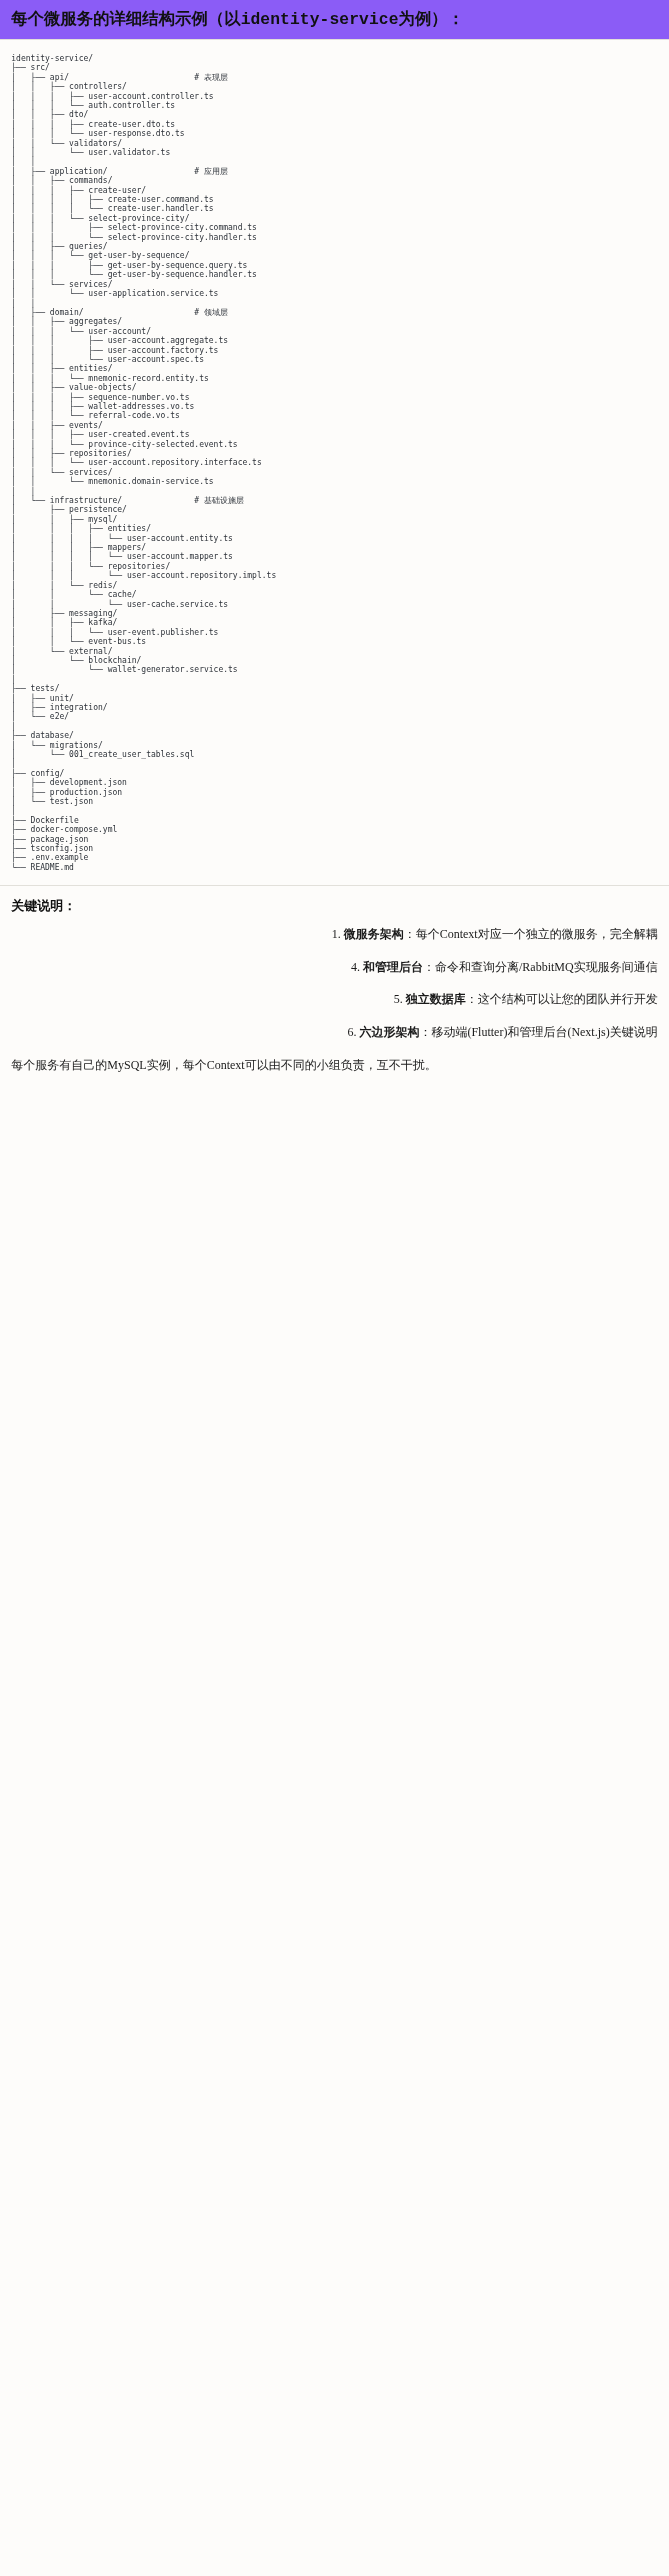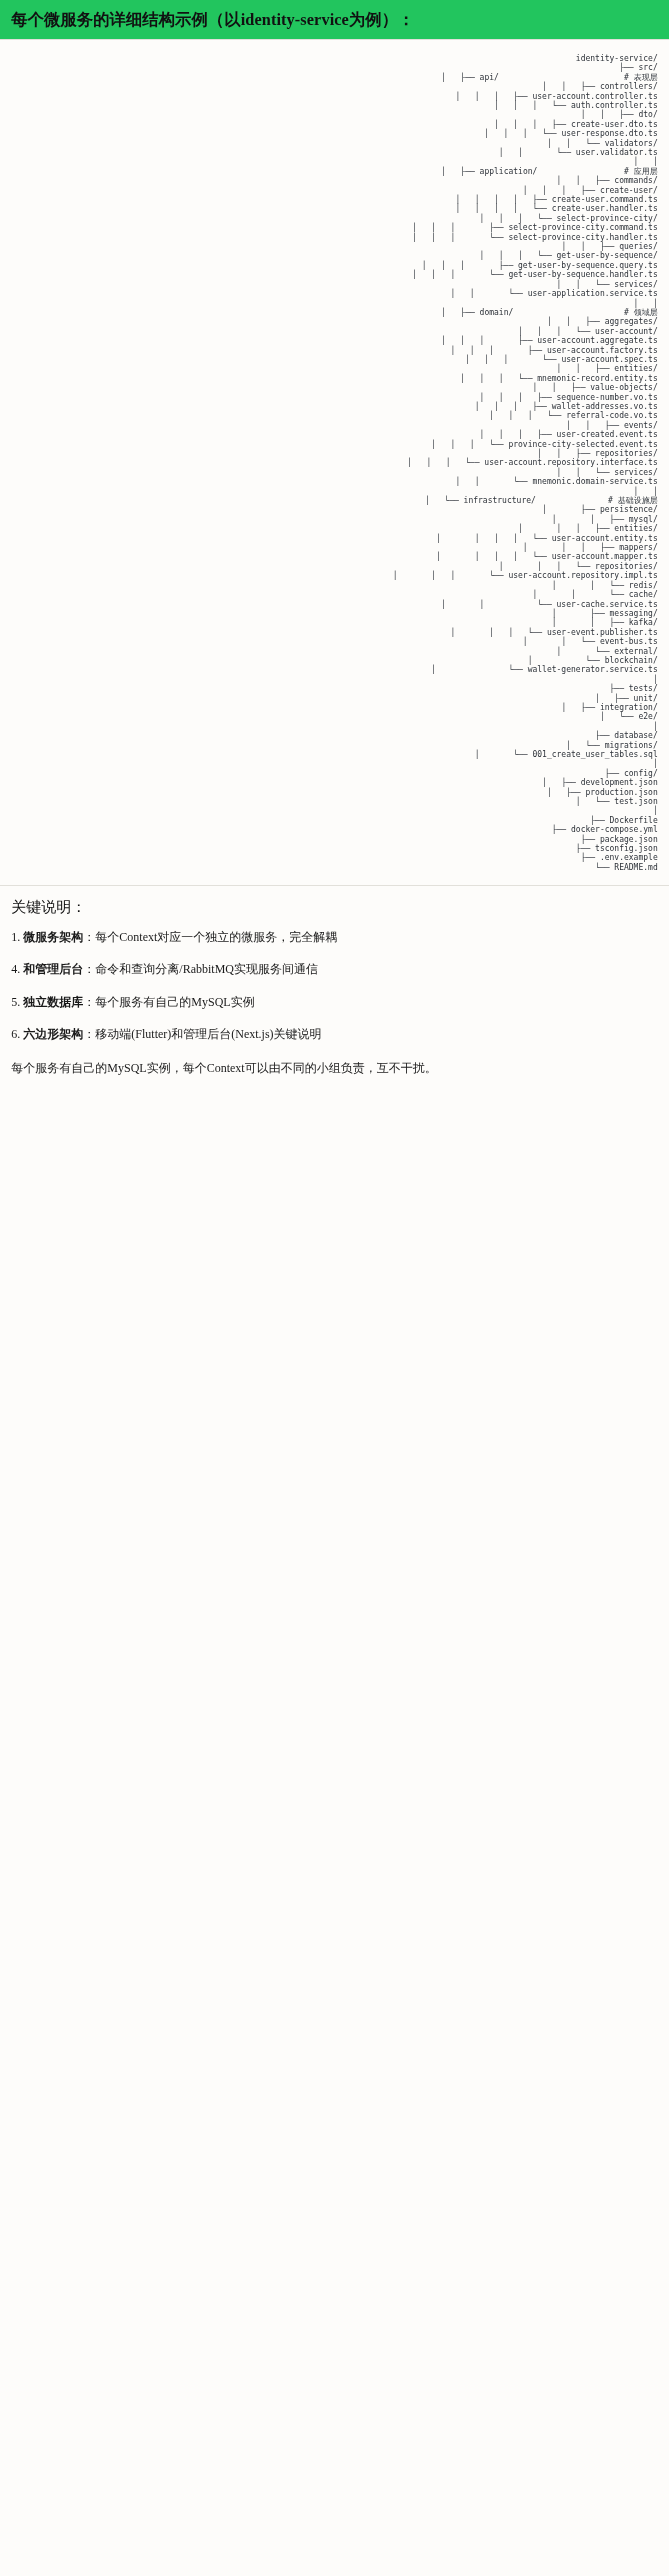--- a/index.html
+++ b/index.html
@@ -15,24 +15,25 @@
     -webkit-font-smoothing: antialiased;
   }
   .page {
     width: 669px;
     box-sizing: border-box;
     background: #fdfcfa;
   }
 
   
   .heading-band {
-    background: #22c55e;
+    background: #8b5cf6;
     border-bottom: 0.6px solid #e2e0da;
     padding: 10px 11.3px 8.8px 11.3px;
     box-sizing: border-box;
+    font-family: Liberation Mono, monospace;
   }
   .heading-title {
     font-size: 16.3px;
     font-weight: bold;
     line-height: 1.25;
     letter-spacing: 0.1px;
     color: #111111;
     margin: 0;
   }
 
@@ -44,48 +45,48 @@
   }
   pre.tree {
     margin: 0;
     font-family: "DejaVu Sans Mono", "Liberation Mono", monospace;
     font-size: 8px;
     line-height: 9.4px;
     color: #2c3138;
     white-space: pre;
     letter-spacing: 0px;
     tab-size: 4;
-    text-align: right;
   }
 
   
   .notes-band {
     border-top: 0.6px solid #e2e0da;
     padding: 12.5px 11.3px 10px 11.3px;
     box-sizing: border-box;
     background: #fdfcfa;
   }
   .notes-title {
-    font-size: 15px;
-    font-weight: normal;
+    font-size: 13px;
+    font-weight: bold;
     color: #111111;
     margin: 0 0 11.3px 0;
     line-height: 1.3;
   }
   ol.notes-list {
     list-style: none;
     margin: 0;
     padding: 0;
   }
   ol.notes-list li {
     font-size: 12px;
     line-height: 1.45;
     color: #1a1a1a;
     margin: 0 0 15px 0;
     display: block;
+    text-align: right;
   }
   ol.notes-list li .num {
     display: inline;
   }
   ol.notes-list li .nm {
     font-weight: bold;
   }
   .closing {
     font-size: 12px;
     line-height: 1.5;
@@ -190,20 +191,20 @@
 ├── tsconfig.json
 ├── .env.example
 └── README.md</pre>
   </div>
 
   <div class="notes-band">
     <h2 class="notes-title">关键说明：</h2>
     <ol class="notes-list" id="notes-list">
         <li><span class="num">1.</span> <span class="nm">微服务架构</span><span>：</span><span>每个Context对应一个独立的微服务，完全解耦</span></li>
         <li><span class="num">4.</span> <span class="nm">和管理后台</span><span>：</span><span>命令和查询分离/RabbitMQ实现服务间通信</span></li>
-        <li><span class="num">5.</span> <span class="nm">独立数据库</span><span>：</span><span>每个服务有自己的MySQL实例</span></li>
+        <li><span class="num">5.</span> <span class="nm">独立数据库</span><span>：</span><span>这个结构可以让您的团队并行开发</span></li>
         <li><span class="num">6.</span> <span class="nm">六边形架构</span><span>：</span><span>移动端(Flutter)和管理后台(Next.js)关键说明</span></li>
       </ol>
     <p class="closing">每个服务有自己的MySQL实例，每个Context可以由不同的小组负责，互不干扰。</p>
   </div>
 
 </div>
 
 
 </body></html>

